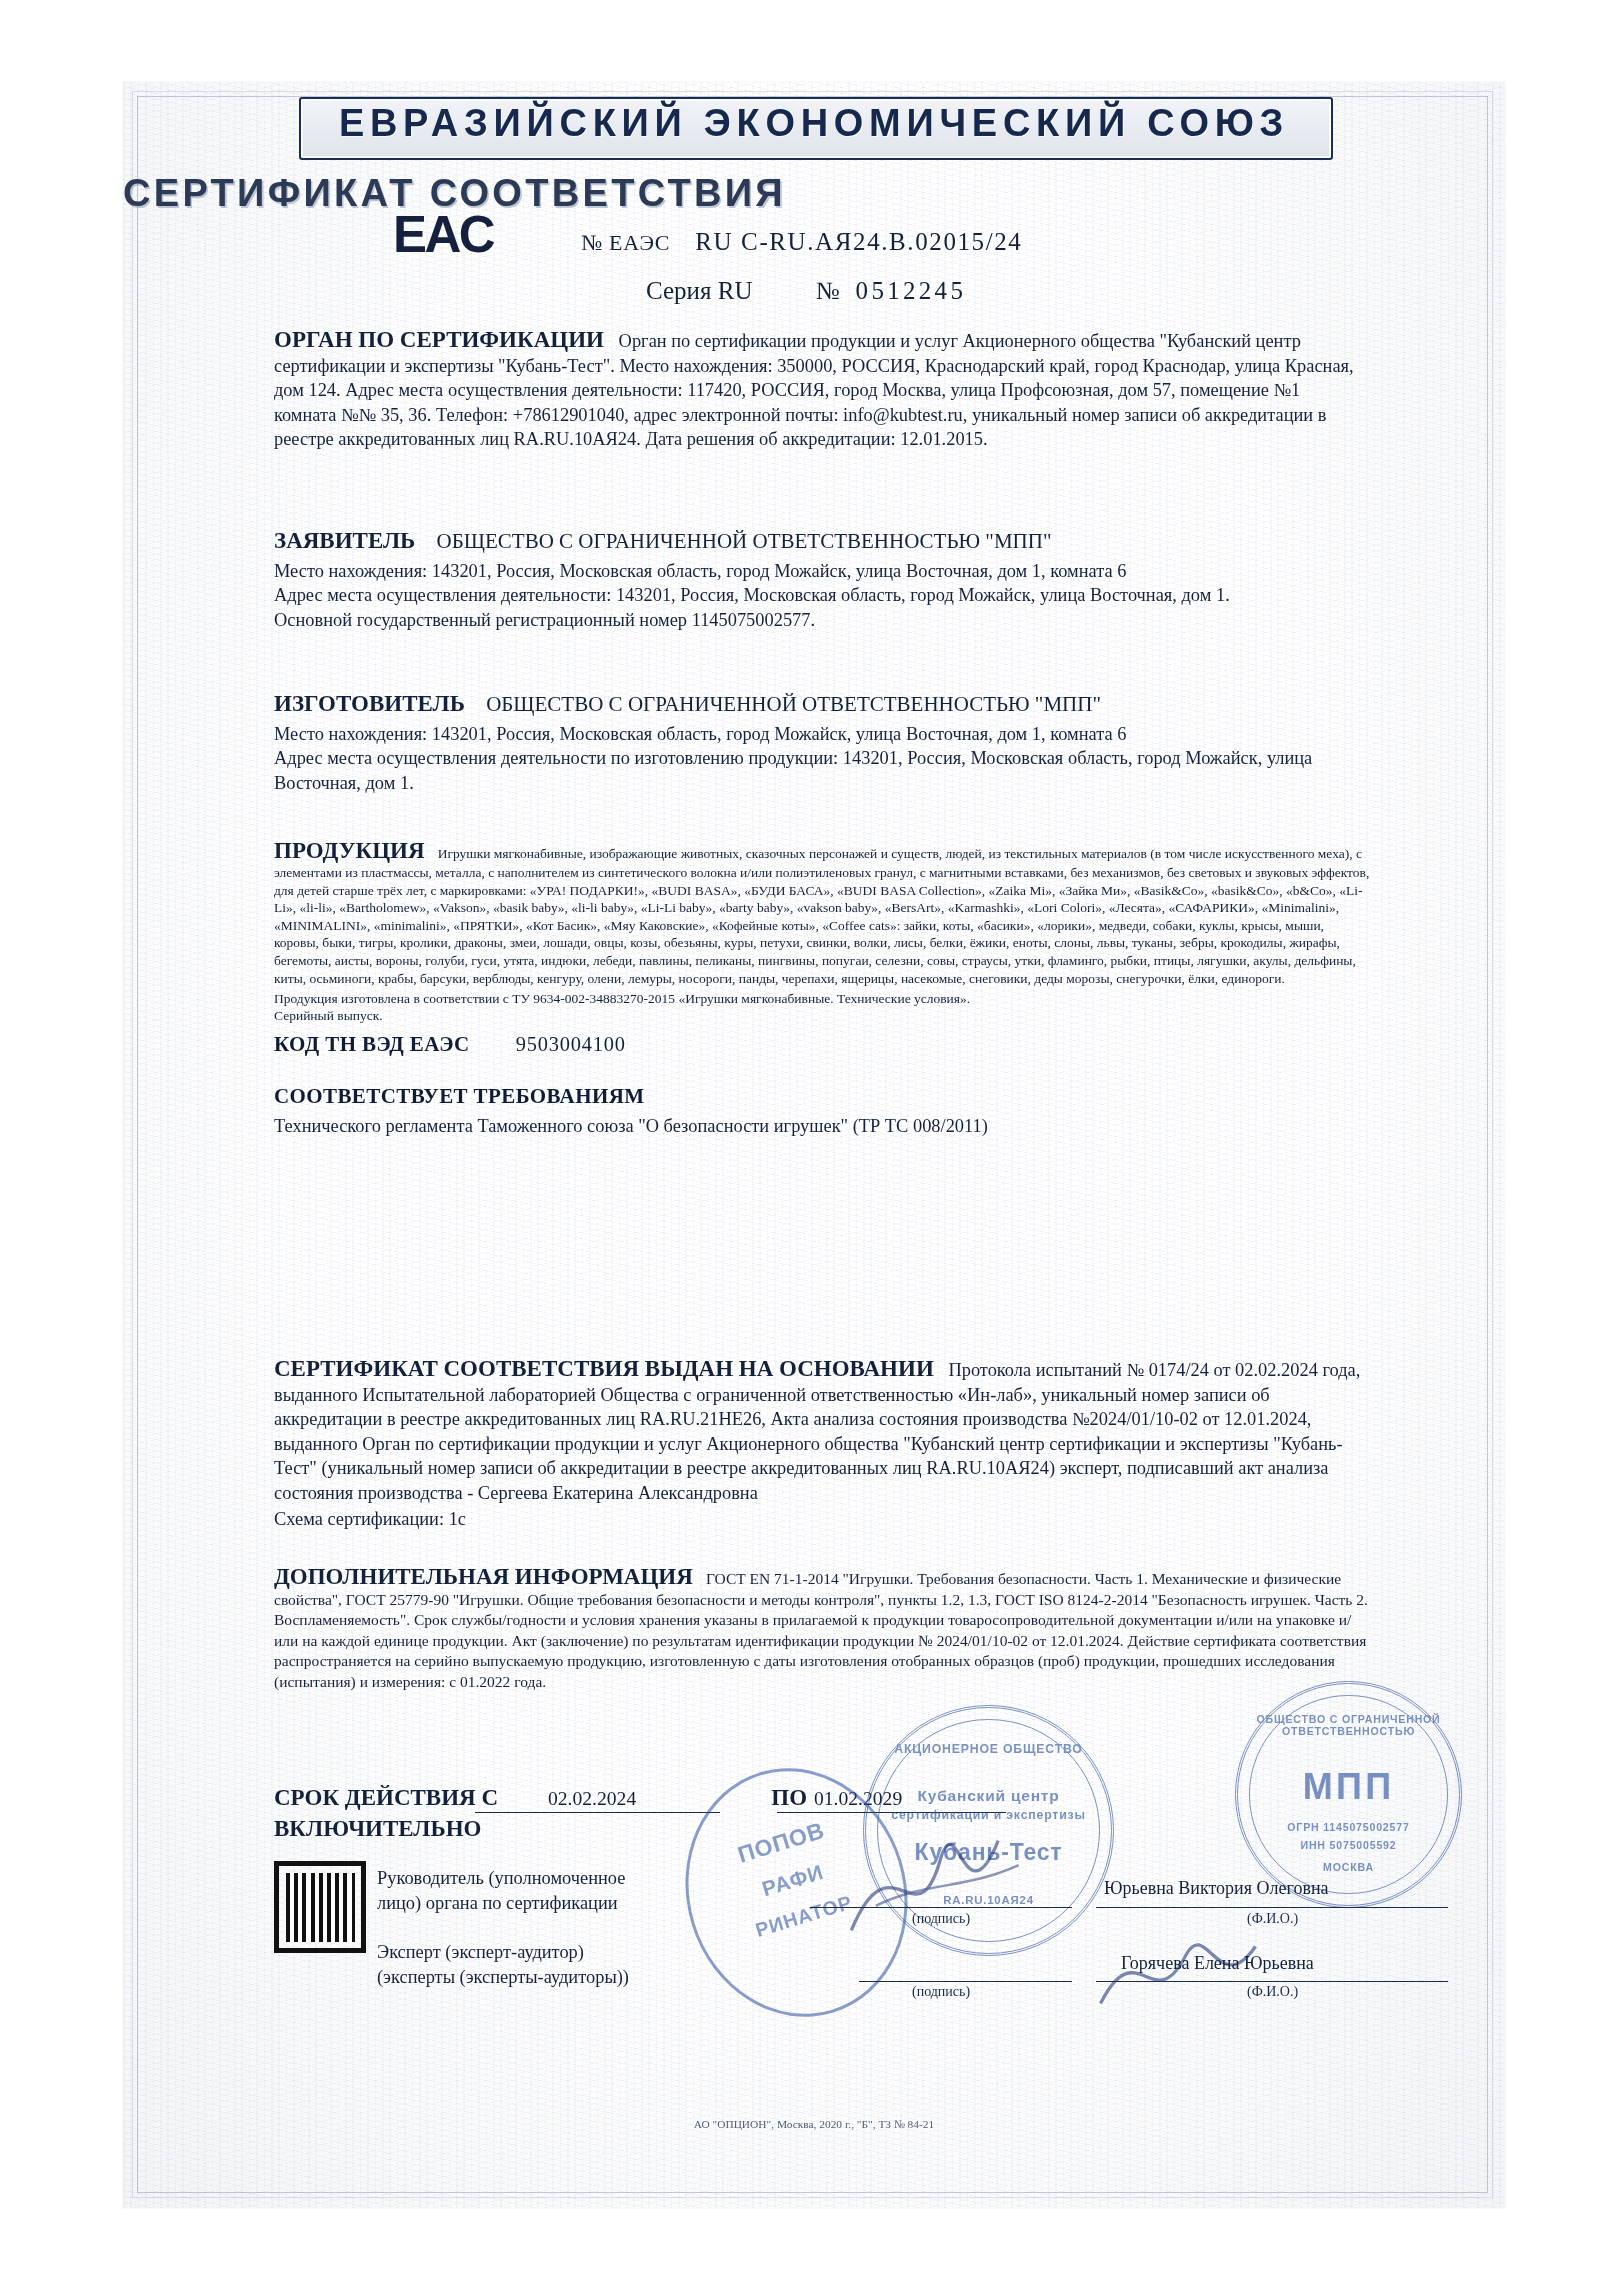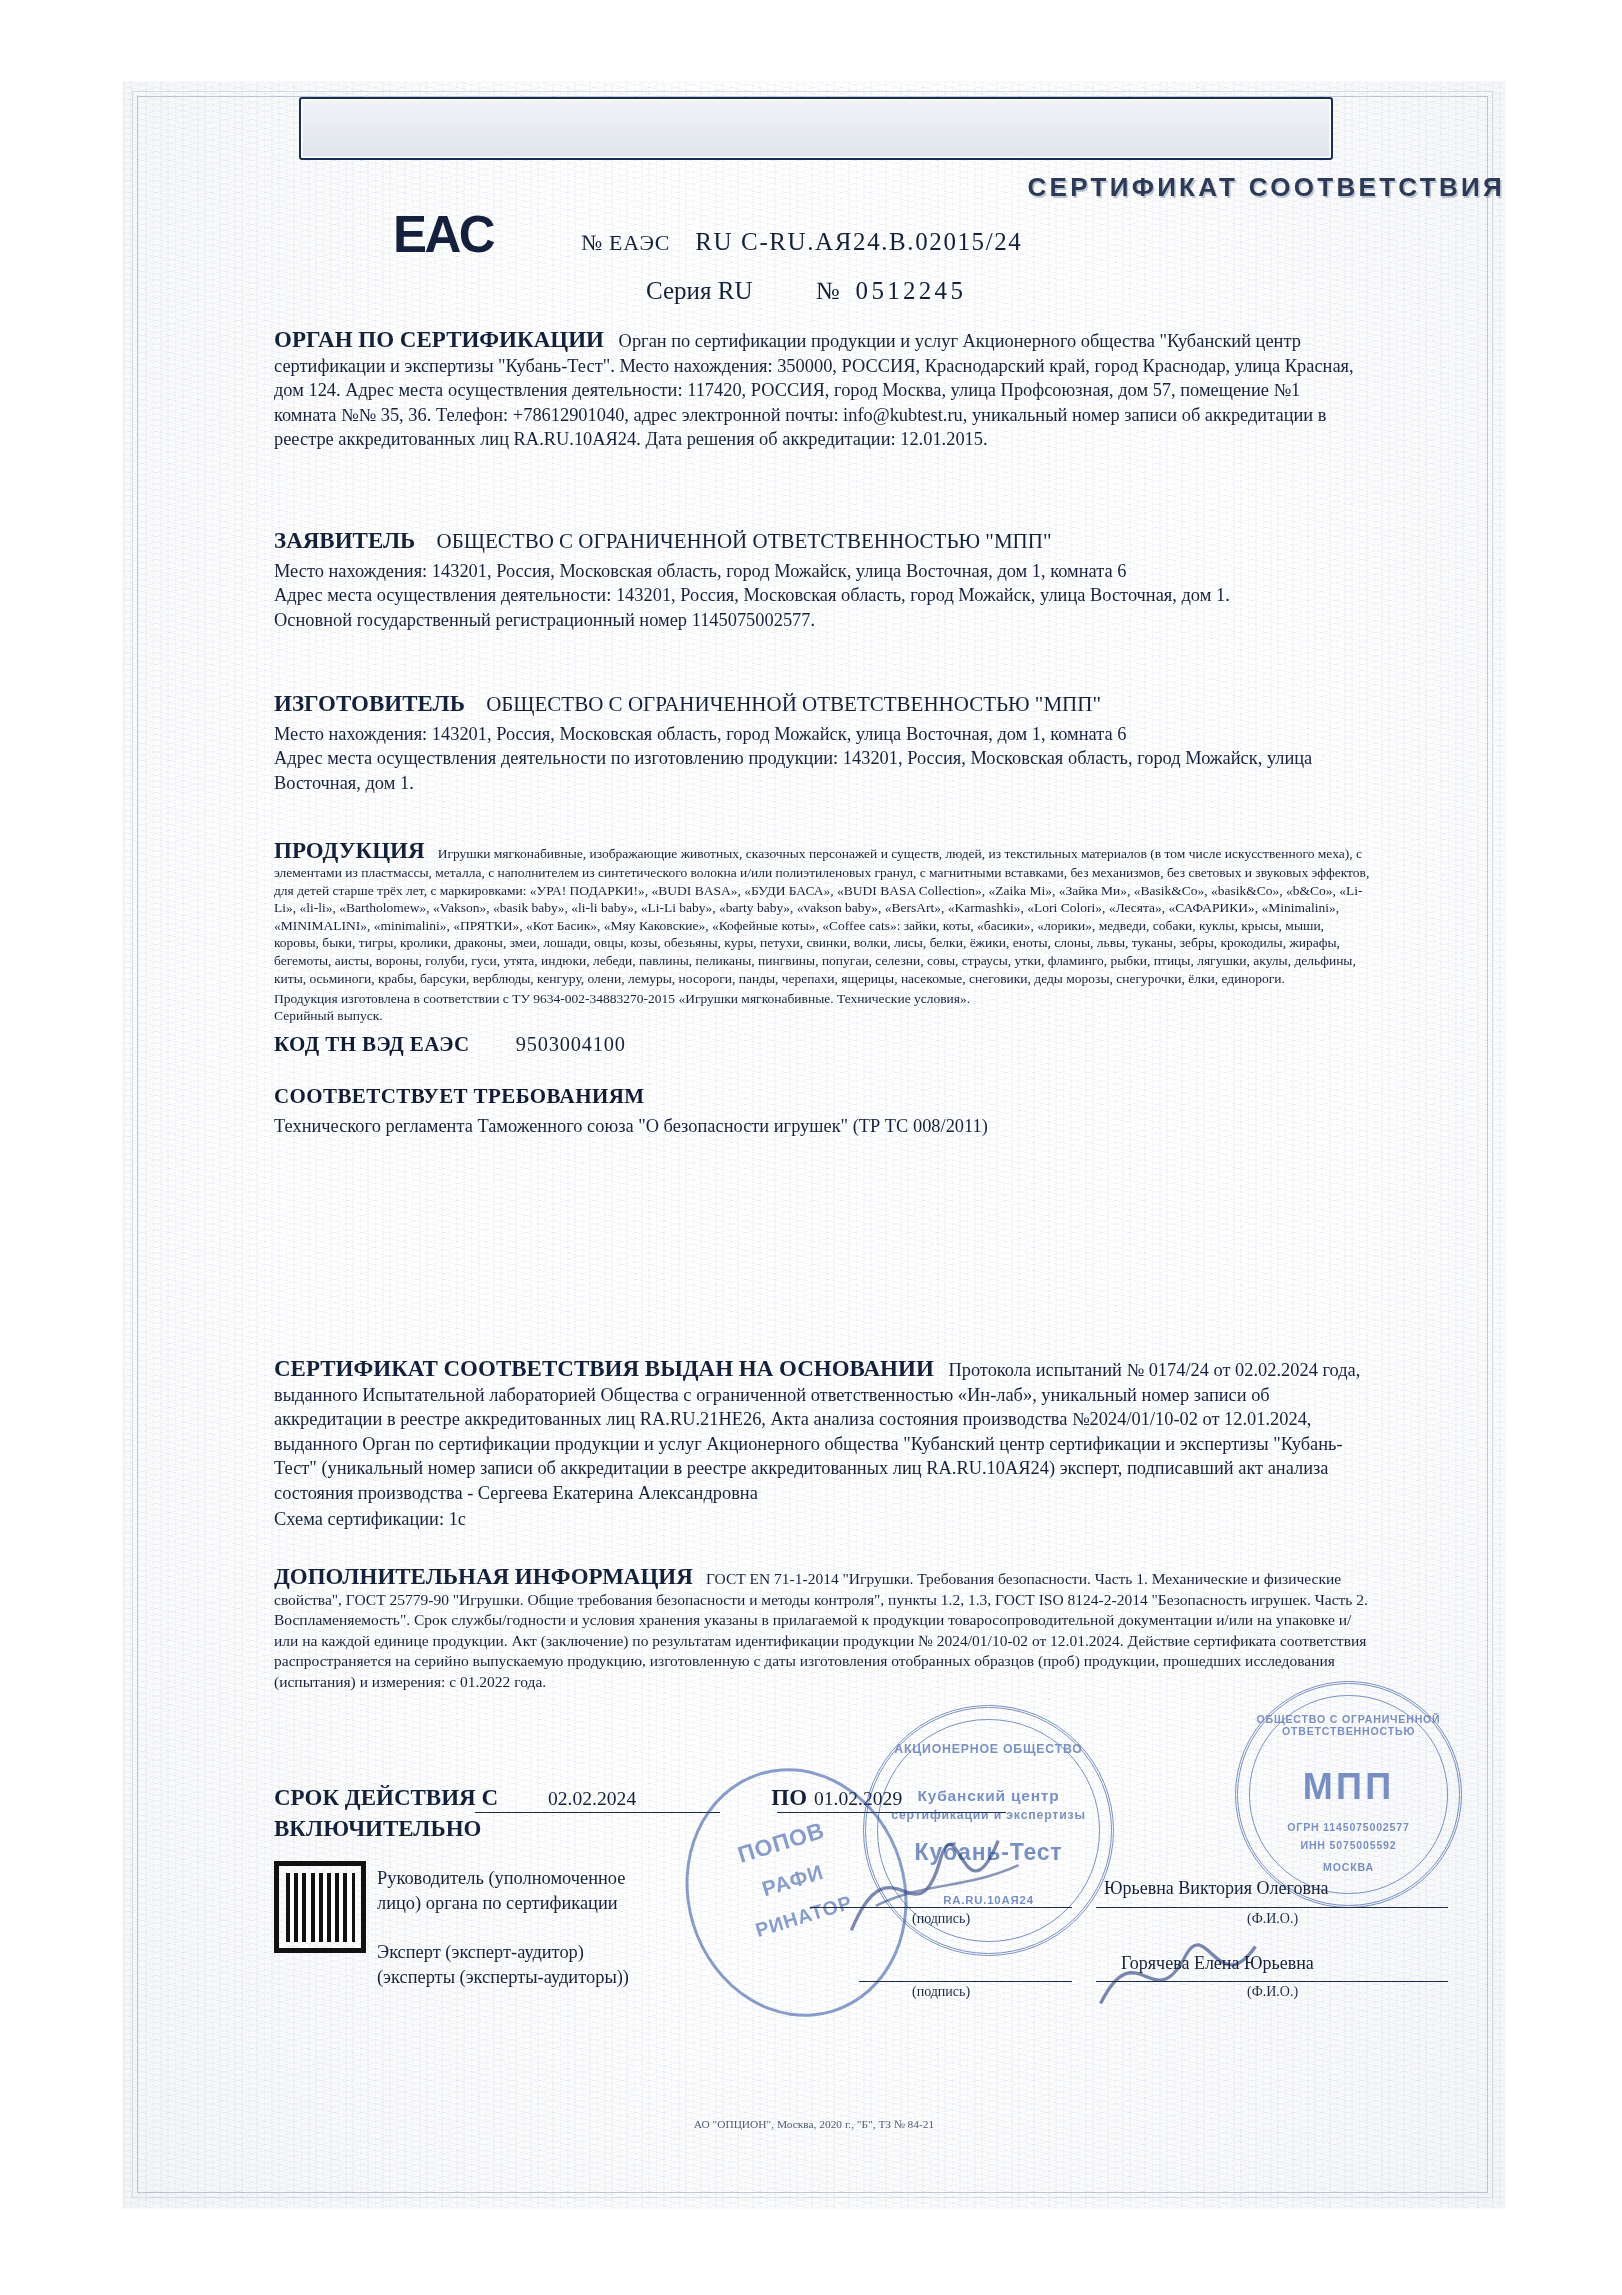--- a/index.html
+++ b/index.html
@@ -80,24 +80,24 @@
     font-size: 38px;
     letter-spacing: 5.7px;
     color: #16294d;
     text-shadow: 0.8px 0.8px 0 rgba(255,255,255,0.8);
   }
   .cert-title {
     position: absolute;
     left: 0;
     top: 90px;
     width: 1382px;
-    text-align: right;
+    text-align: left;
     font-family: "Liberation Sans", sans-serif;
     font-weight: 700;
-    font-size: 26px;
+    font-size: 38px;
     letter-spacing: 3.3px;
     color: #2c3a55;
     text-shadow: 1.6px 1.6px 0 rgba(120,135,165,0.45);
   }
   .eac-mark {
     position: absolute;
     left: 270px;
     top: 123px;
     font-family: "Liberation Sans", sans-serif;
     font-weight: 700;
@@ -234,20 +234,21 @@
 </head>
 <body>
 
 <div class="page">
   <div class="paper"></div>
   <div class="border-frame"></div>
 
   <div class="content">
 
     <div class="eaes-band"></div>
+    <div class="eaes-band-text">ЕВРАЗИЙСКИЙ ЭКОНОМИЧЕСКИЙ СОЮЗ</div>
 
     <div class="cert-title">СЕРТИФИКАТ СООТВЕТСТВИЯ</div>
 
     <div class="eac-mark">EAC</div>
 
     <div class="num-line">
       <span class="lbl">№ ЕАЭС</span>
       <span class="val" style="margin-left:18px;">RU C-RU.АЯ24.В.02015/24</span>
     </div>
 

